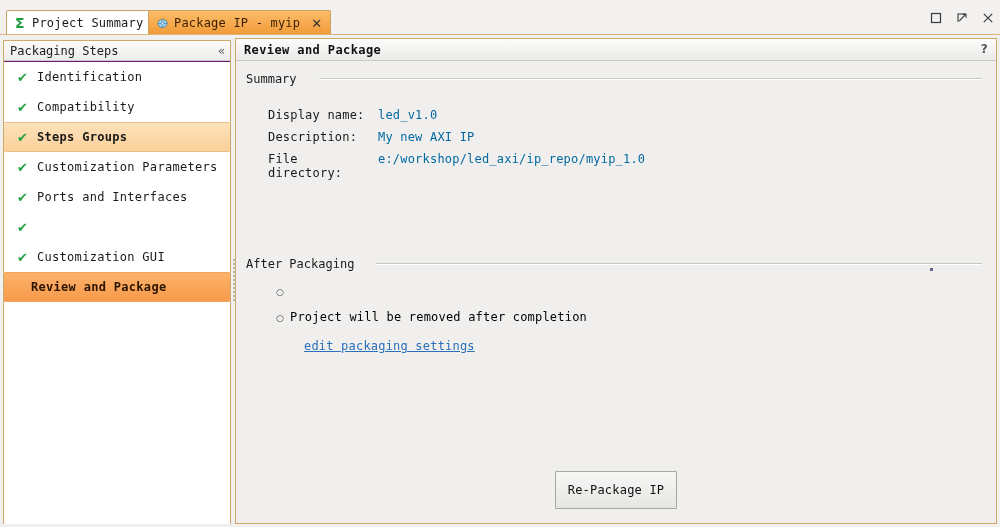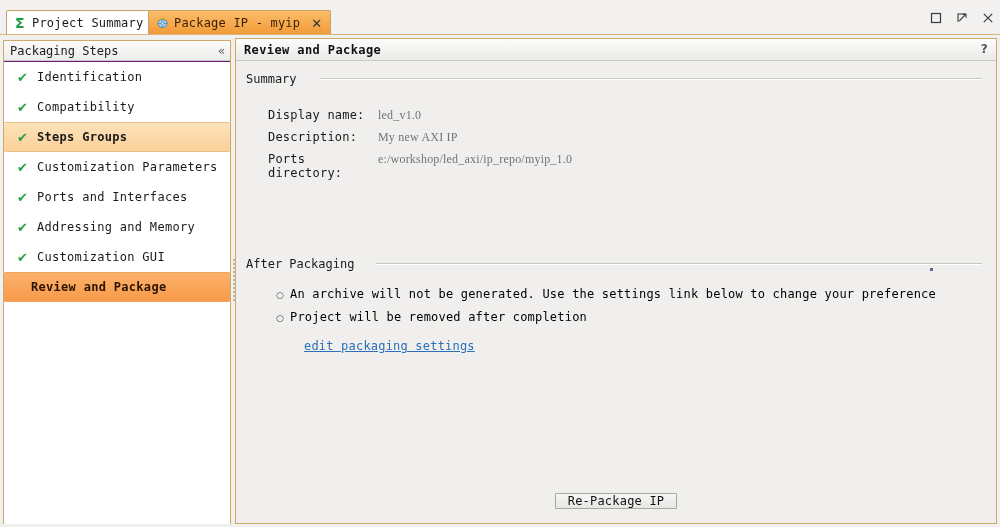--- a/index.html
+++ b/index.html
@@ -270,22 +270,21 @@
     height: 22px;
     font-size: 12px;
     letter-spacing: 0.2px;
   }
   .field-label {
     width: 110px;
     flex: 0 0 110px;
     color: #1a1a1a;
   }
   .field-value {
-    color: #737373;
-    font-family: Liberation Serif, serif;
+    color: #0369a1;
   }
 
   #after-group { top: 195px; }
   #after-list {
     margin-top: 16px;
     padding-left: 30px;
   }
   .bullet-row {
     display: flex;
     align-items: baseline;
@@ -313,21 +312,21 @@
   
   #btn-row {
     position: absolute;
     left: 0; right: 0;
     bottom: 14px;
     display: flex;
     justify-content: center;
   }
   #repackage-btn {
     min-width: 118px;
-    height: 16px;
+    height: 38px;
     padding: 0 12px;
     box-sizing: border-box;
     background: linear-gradient(180deg, #f6f6f5 0%, #e6e6e3 100%);
     border: 1px solid #a7a7a2;
     border-radius: 1px;
     font-family: "DejaVu Sans Mono", "Liberation Mono", monospace;
     font-size: 12px;
     color: #111;
     letter-spacing: 0.2px;
     cursor: pointer;
@@ -430,21 +429,20 @@
         <span>Customization Parameters</span>
       </div>
 
       <div class="step">
         <span class="chk">✔</span>
         <span>Ports and Interfaces</span>
       </div>
 
       <div class="step">
         <span class="chk">✔</span>
-        <span>Addressing and Memory</span>
       </div>
 
       <div class="step">
         <span class="chk">✔</span>
         <span>Customization GUI</span>
       </div>
 
       <div class="step selected">
 
         <span>Review and Package</span>
@@ -476,37 +474,36 @@
             <span class="field-label">Display name:</span>
             <span class="field-value">led_v1.0</span>
           </div>
 
           <div class="field-row">
             <span class="field-label">Description:</span>
             <span class="field-value">My new AXI IP</span>
           </div>
 
           <div class="field-row">
-            <span class="field-label">Ports directory:</span>
+            <span class="field-label">File directory:</span>
             <span class="field-value">e:/workshop/led_axi/ip_repo/myip_1.0</span>
           </div>
 
         </div>
       </div>
 
       <div class="group" id="after-group">
         <div class="group-title">
           <span>After Packaging</span>
           <span class="rule"></span>
         </div>
         <div id="after-list">
 
           <div class="bullet-row">
             <span class="dot">○</span>
-            <span>An archive will not be generated. Use the settings link below to change your preference</span>
           </div>
 
           <div class="bullet-row">
             <span class="dot">○</span>
             <span>Project will be removed after completion</span>
           </div>
 
           <a id="settings-link" href="#">edit packaging settings</a>
         </div>
       </div>

